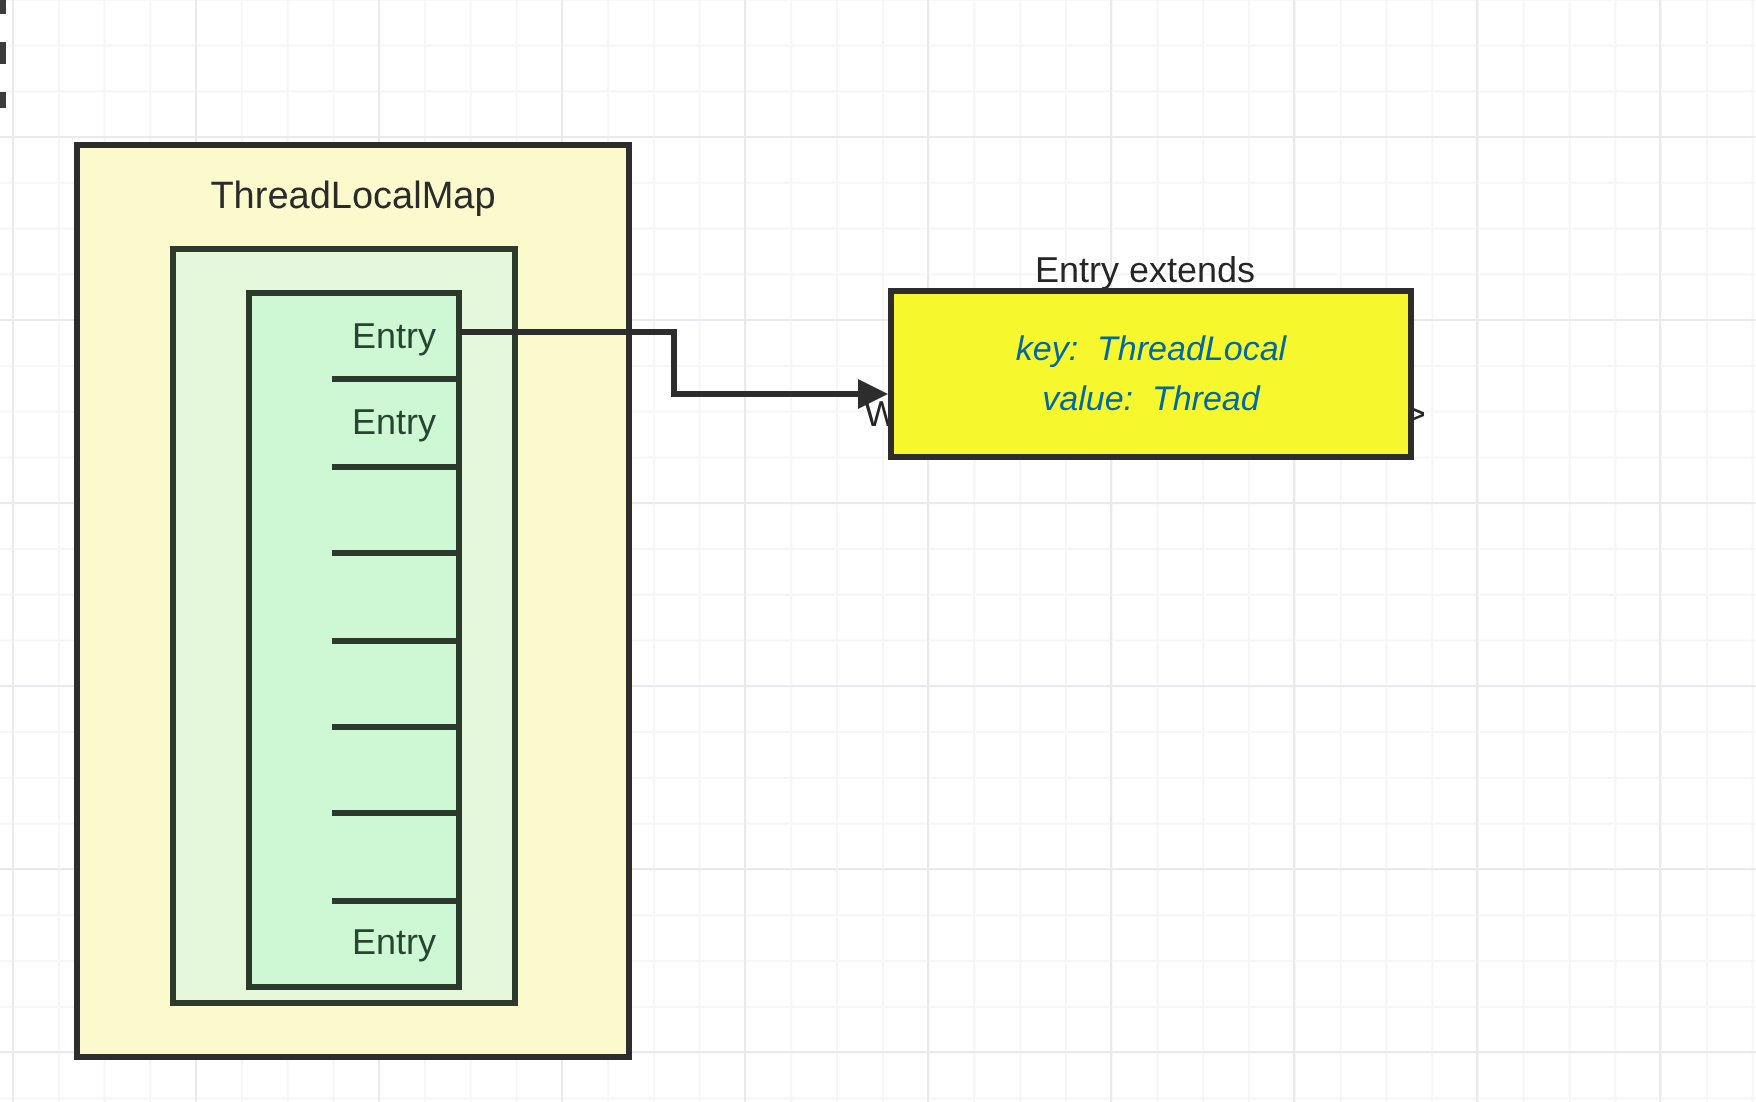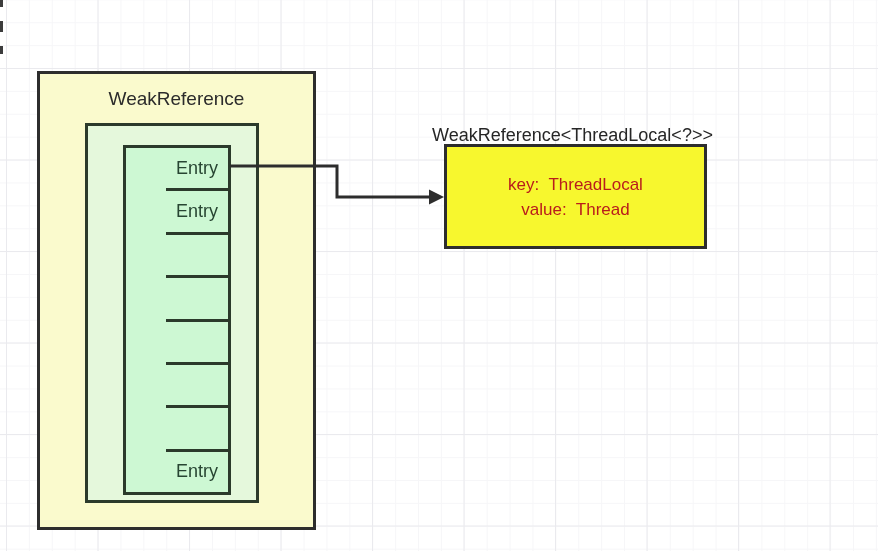--- a/index.html
+++ b/index.html
@@ -104,66 +104,68 @@
     font-size: 18px;
     line-height: 24px;
     color: #262626;
     white-space: pre;
   }
   .entry-box {
     position: absolute;
     left: 444px;
     top: 144px;
     width: 263px;
-    height: 105px;
+    height: 86px;
     box-sizing: border-box;
     background: #f7f72e;
     border: 3px solid #2d2d2d;
     display: flex;
     flex-direction: column;
     align-items: center;
     justify-content: center;
     font-size: 17px;
     line-height: 25px;
-    color: #b91c1c;
+    color: #0369a1;
     white-space: pre;
+    font-style: italic;
   }
 </style>
 </head>
 <body>
 
 <div class="canvas">
 
   <div class="edge-mark" style="top:0; height:7px;"></div>
   <div class="edge-mark" style="top:21px; height:11px;"></div>
   <div class="edge-mark" style="top:46px; height:8px;"></div>
 
 
   <div class="outer-box">
-    <div class="map-title">WeakReference</div>
+    <div class="map-title">ThreadLocalMap</div>
     <div class="inner-box">
       <div class="cells">
         <div class="cell">Entry</div>
         <div class="cell">Entry</div>
         <div class="cell"></div>
         <div class="cell"></div>
         <div class="cell"></div>
         <div class="cell"></div>
         <div class="cell"></div>
         <div class="cell">Entry</div>
       </div>
     </div>
   </div>
 
   <svg class="arrow-svg" width="878" height="551" viewBox="0 0 878 551">
     <polyline points="230,166 337,166 337,197 430,197" fill="none" stroke="#2d2d2d" stroke-width="3"></polyline>
     <polygon points="429,189.5 444,197 429,204.5" fill="#2d2d2d"></polygon>
   </svg>
 
   <div class="note">
+    <div>Entry extends</div>
     <div>WeakReference&lt;ThreadLocal&lt;?&gt;&gt;</div>
   </div>
 
   <div class="entry-box">
     <div>key:  ThreadLocal</div>
     <div>value:  Thread</div>
   </div>
 
 </div>
 

